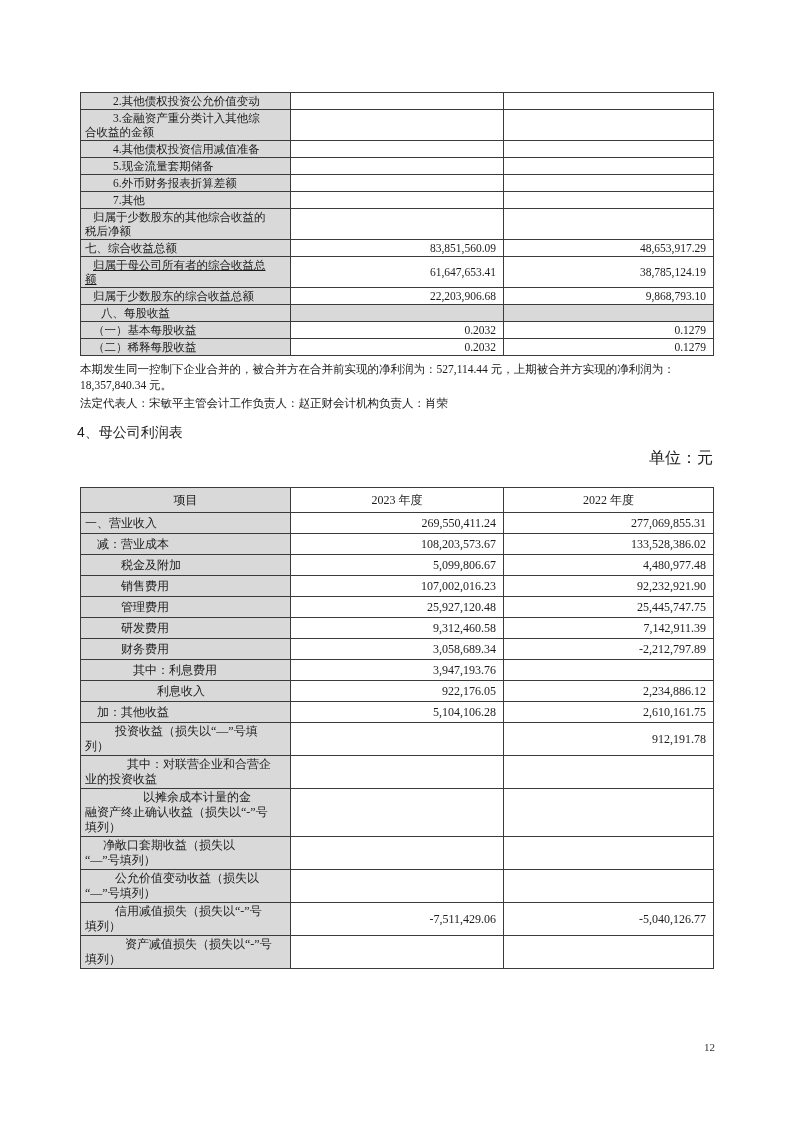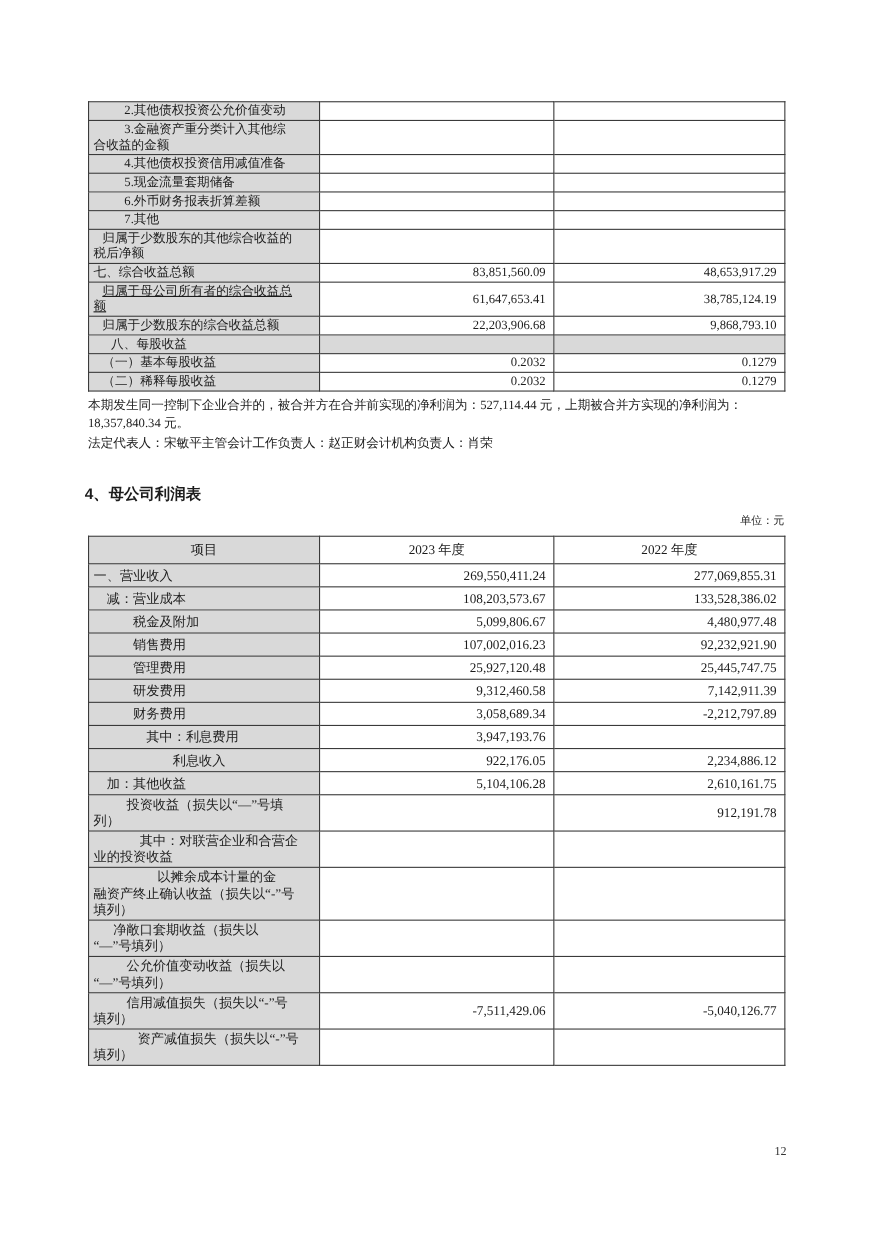--- a/index.html
+++ b/index.html
@@ -61,27 +61,27 @@
     font-size:11.5px;line-height:15.5px;
     white-space:pre-wrap;
     text-align:justify;
   }
   .signatories{
     top:396px;left:80px;width:648px;
     font-size:11.5px;line-height:15px;
     display:flex;
   }
   .heading{
-    top:441px;left:77px;
-    font-size:14px;font-weight:bold;
+    top:424px;left:77px;
+    font-size:14px;font-weight:normal;
     font-family:"Liberation Sans","DejaVu Sans",sans-serif;
   }
   .unit{
-    top:466px;left:80px;width:633px;
-    font-size:10px;text-align:right;
+    top:448px;left:80px;width:633px;
+    font-size:16px;text-align:right;
   }
   .pagenum{
     top:1041px;left:704px;
     font-size:11px;color:#333;
   }
 </style>
 </head>
 <body>
 
 <div class="page">

